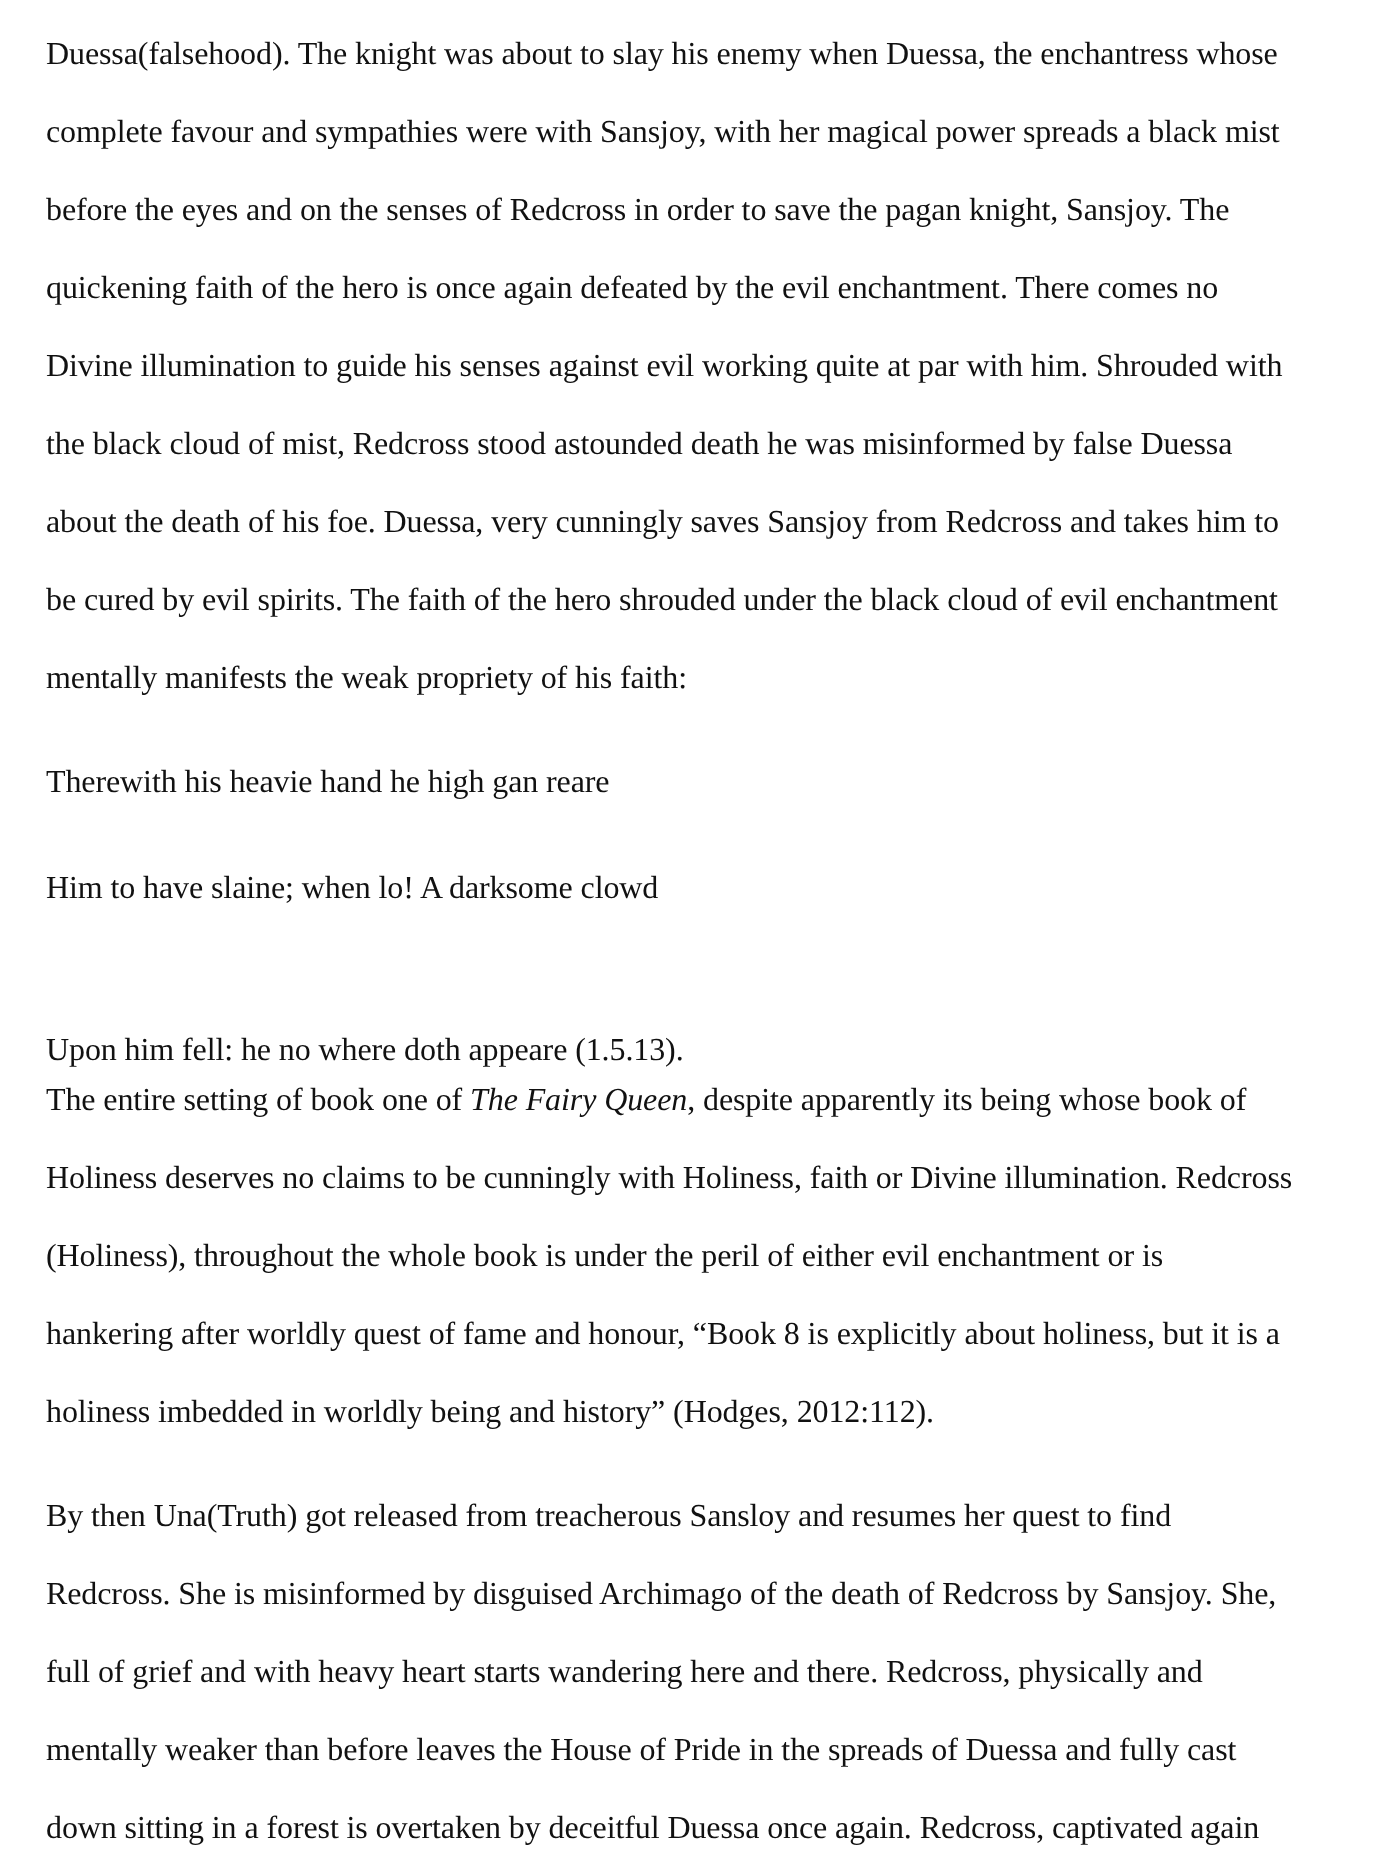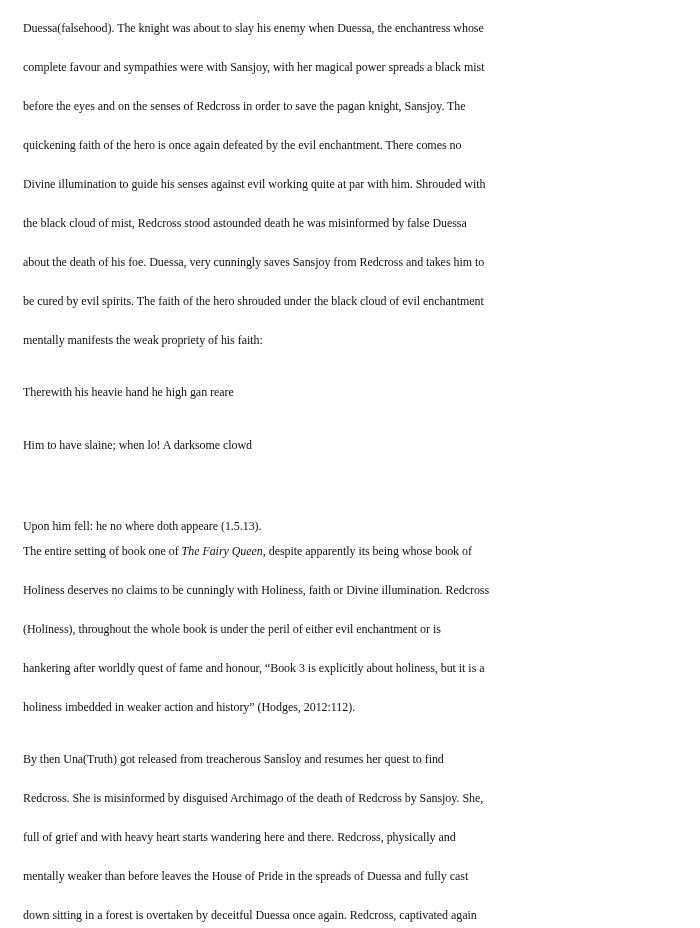--- a/index.html
+++ b/index.html
@@ -1,20 +1,20 @@
 <!DOCTYPE html>
 <html><head>
 <meta charset="utf-8">
 <style>
   html, body { margin: 0; padding: 0; background: #ffffff; }
   body { width: 700px; height: 928px; overflow: hidden; position: relative; }
   .page {
     position: absolute; left: 0; top: 0; width: 700px; height: 928px;
     font-family: "Liberation Serif", "DejaVu Serif", serif;
-    font-size: 12px; color: #111111;
+    font-size: 16px; color: #111111;
   }
   .line {
     position: absolute; left: 23px; white-space: nowrap;
     line-height: 20px; letter-spacing: -0.05px;
   }
   em { font-style: italic; }
 </style>
 </head>
 <body>
 
@@ -35,22 +35,22 @@
   <div>
     <div class="line" style="top:382px">Therewith his heavie hand he high gan reare</div>
     <div class="line" style="top:435px">Him to have slaine; when lo! A darksome clowd</div>
     <div class="line" style="top:516px">Upon him fell: he no where doth appeare (1.5.13).</div>
   </div>
 
   <div>
     <div class="line" style="top:541px"><span>The entire setting of book one of </span><em>The Fairy Queen</em><span>, despite apparently its being whose book of</span></div>
     <div class="line" style="top:580px">Holiness deserves no claims to be cunningly with Holiness, faith or Divine illumination. Redcross</div>
     <div class="line" style="top:619px">(Holiness), throughout the whole book is under the peril of either evil enchantment or is</div>
-    <div class="line" style="top:658px">hankering after worldly quest of fame and honour, “Book 3 is explicitly about holiness, but it is a</div>
-    <div class="line" style="top:697px">holiness imbedded in weaker action and history” (Hodges, 2012:112).</div>
+    <div class="line" style="top:658px">hankering after worldly quest of fame and honour, “Book 8 is explicitly about holiness, but it is a</div>
+    <div class="line" style="top:697px">holiness imbedded in worldly being and history” (Hodges, 2012:112).</div>
   </div>
 
   <div>
     <div class="line" style="top:749px">By then Una(Truth) got released from treacherous Sansloy and resumes her quest to find</div>
     <div class="line" style="top:788px">Redcross. She is misinformed by disguised Archimago of the death of Redcross by Sansjoy. She,</div>
     <div class="line" style="top:827px">full of grief and with heavy heart starts wandering here and there. Redcross, physically and</div>
     <div class="line" style="top:866px">mentally weaker than before leaves the House of Pride in the spreads of Duessa and fully cast</div>
     <div class="line" style="top:905px">down sitting in a forest is overtaken by deceitful Duessa once again. Redcross, captivated again</div>
   </div>
 

